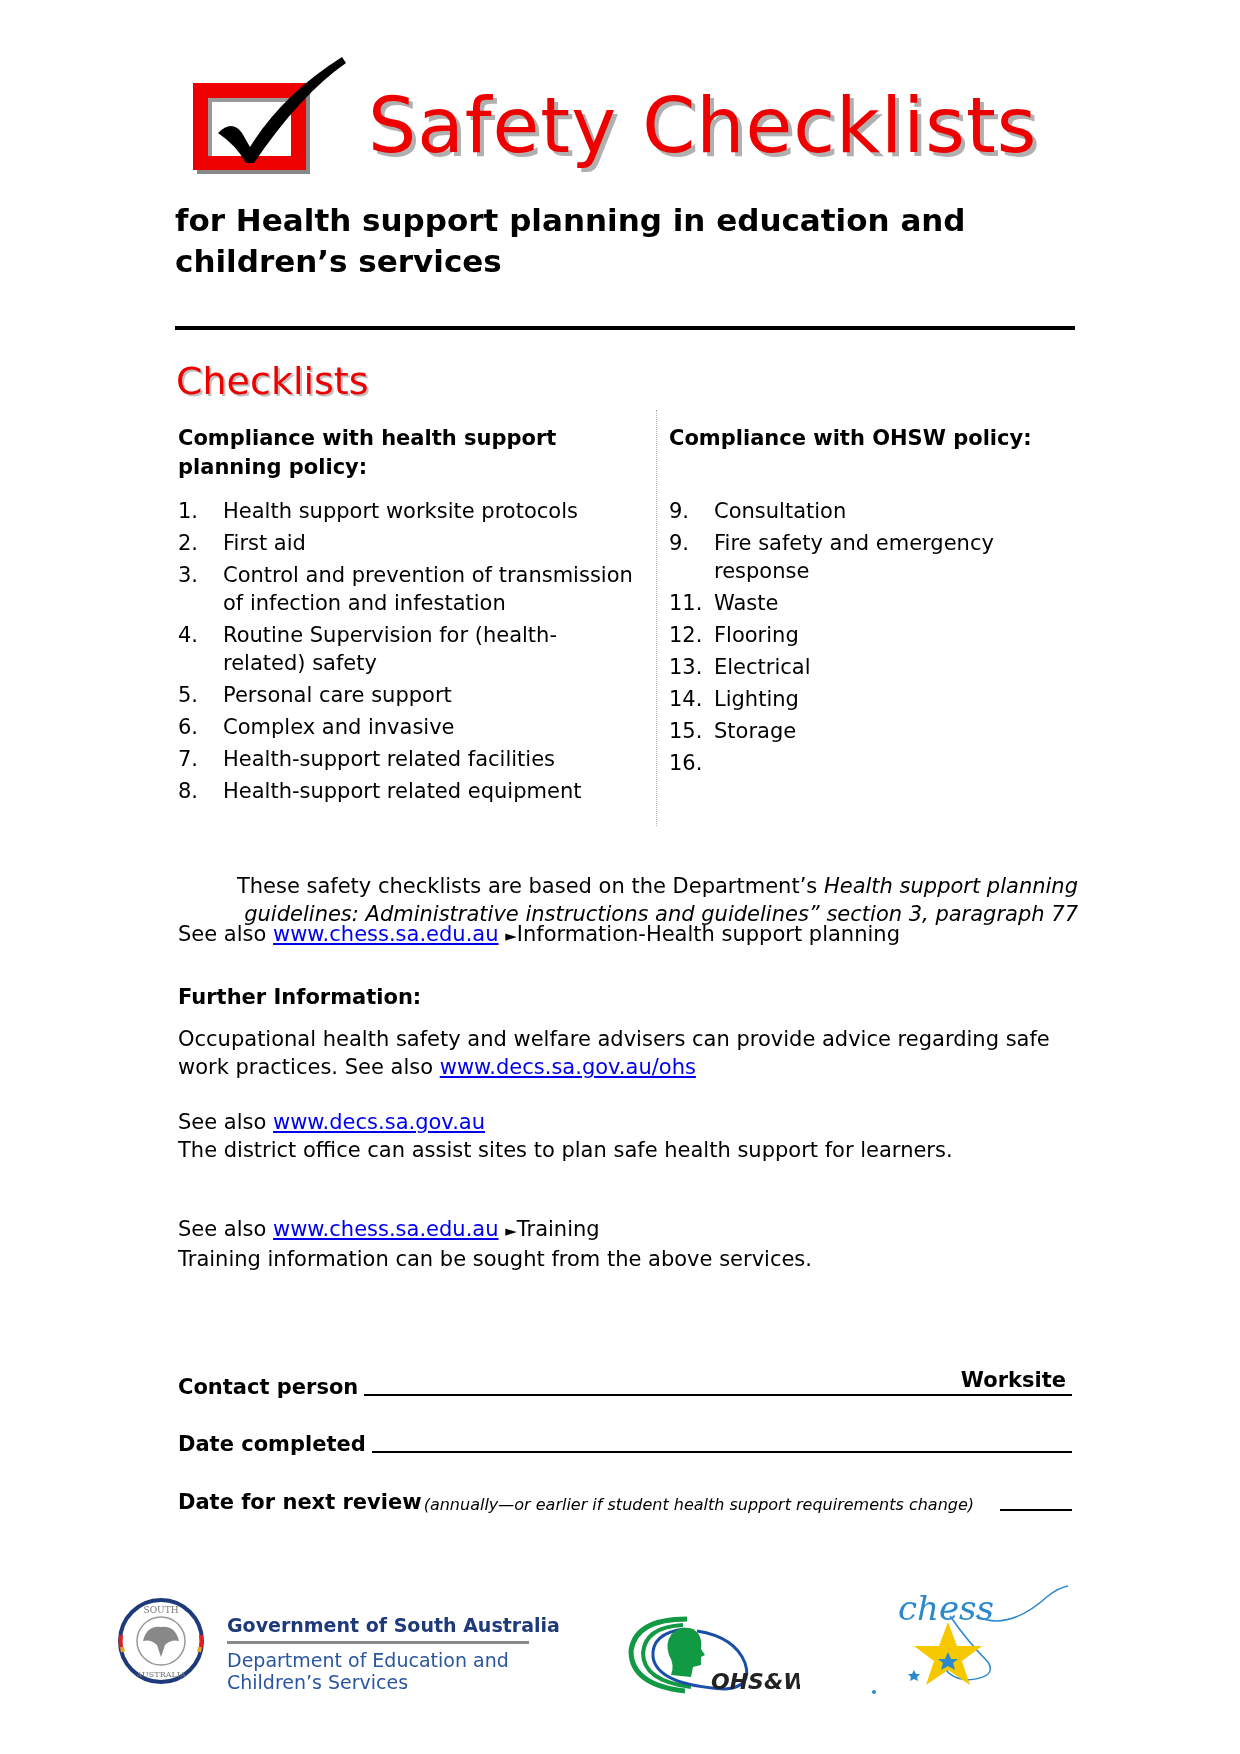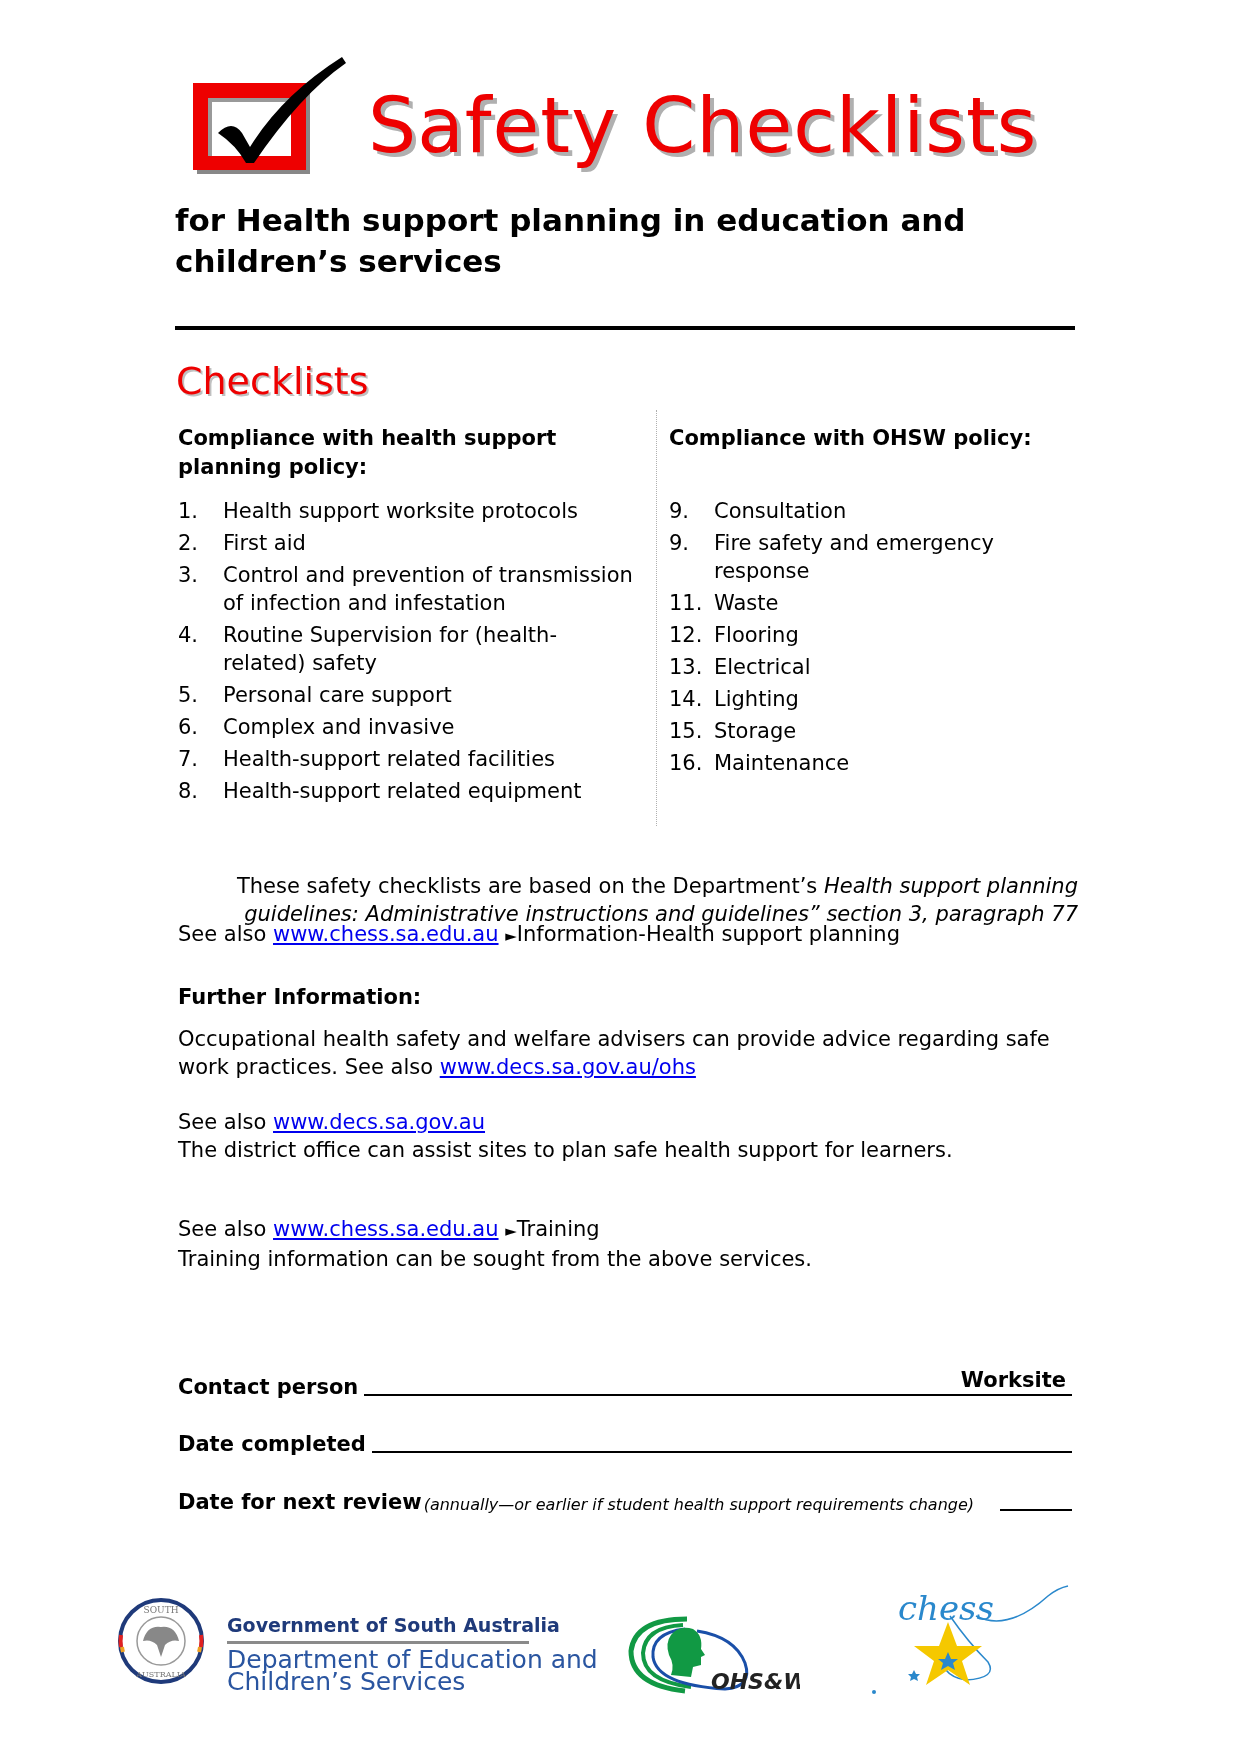--- a/index.html
+++ b/index.html
@@ -45,21 +45,21 @@
   .form-row .shortline { width:72px; border-bottom:2px solid #000; height:18px; margin-bottom:3px; }
   #row-worksite { top:1368px;flex-direction:column; }
   #row-contact { top:1375px; }
   #row-date { top:1432px; }
   #row-review { top:1490px; }
   
   #seal { left:117px; top:1597px; width:88px; height:88px; }
   #gov-text { left:227px; top:1614px; }
   #gov-name { font-weight:bold; font-size:19px; color:#1f3a7a; white-space:nowrap; }
   #gov-rule { width:302px; height:3px; background:#8a8a8a; margin:5px 0 5px 0; }
-  #gov-dept { font-size:25px; color:#2a55a0; line-height:22px; white-space:nowrap; }
+  #gov-dept { font-size:19px; color:#2a55a0; line-height:22px; white-space:nowrap; }
   #ohsw { left:625px; top:1615px; width:175px; height:80px; }
   #chess { left:858px; top:1582px; width:220px; height:130px; }
 </style>
 </head>
 <body>
 
 <svg id="logo-box" class="abs" viewBox="0 0 160 120">
   <rect x="7" y="32" width="113" height="87" fill="#888"></rect>
   <rect x="3" y="28" width="113" height="87" fill="#ee0000"></rect>
   <rect x="18" y="43" width="83" height="58" fill="#fff"></rect>
@@ -140,21 +140,20 @@
   <li>
       <span class="num">14.</span>
       <span class="txt">Lighting</span>
     </li>
   <li>
       <span class="num">15.</span>
       <span class="txt">Storage</span>
     </li>
   <li>
       <span class="num">16.</span>
-      <span class="txt">Maintenance</span>
     </li>
 </ul>
 
 <div id="para-basis" class="abs para"><span>These safety checklists are based on the Department’s </span><i>Health support planning guidelines: Administrative instructions and guidelines” section 3, paragraph 77</i></div>
 
 <div id="para-seealso1" class="abs para"><span>See also </span><a class="link">www.chess.sa.edu.au</a> <span style="font-size:15px;">►</span><span>Information-Health support planning</span></div>
 
 <div id="further-head" class="abs">Further Information:</div>
 
 <div id="para-ohs" class="abs para"><span>Occupational health safety and welfare advisers can provide advice regarding safe work practices. See also </span><a class="link">www.decs.sa.gov.au/ohs</a></div>

